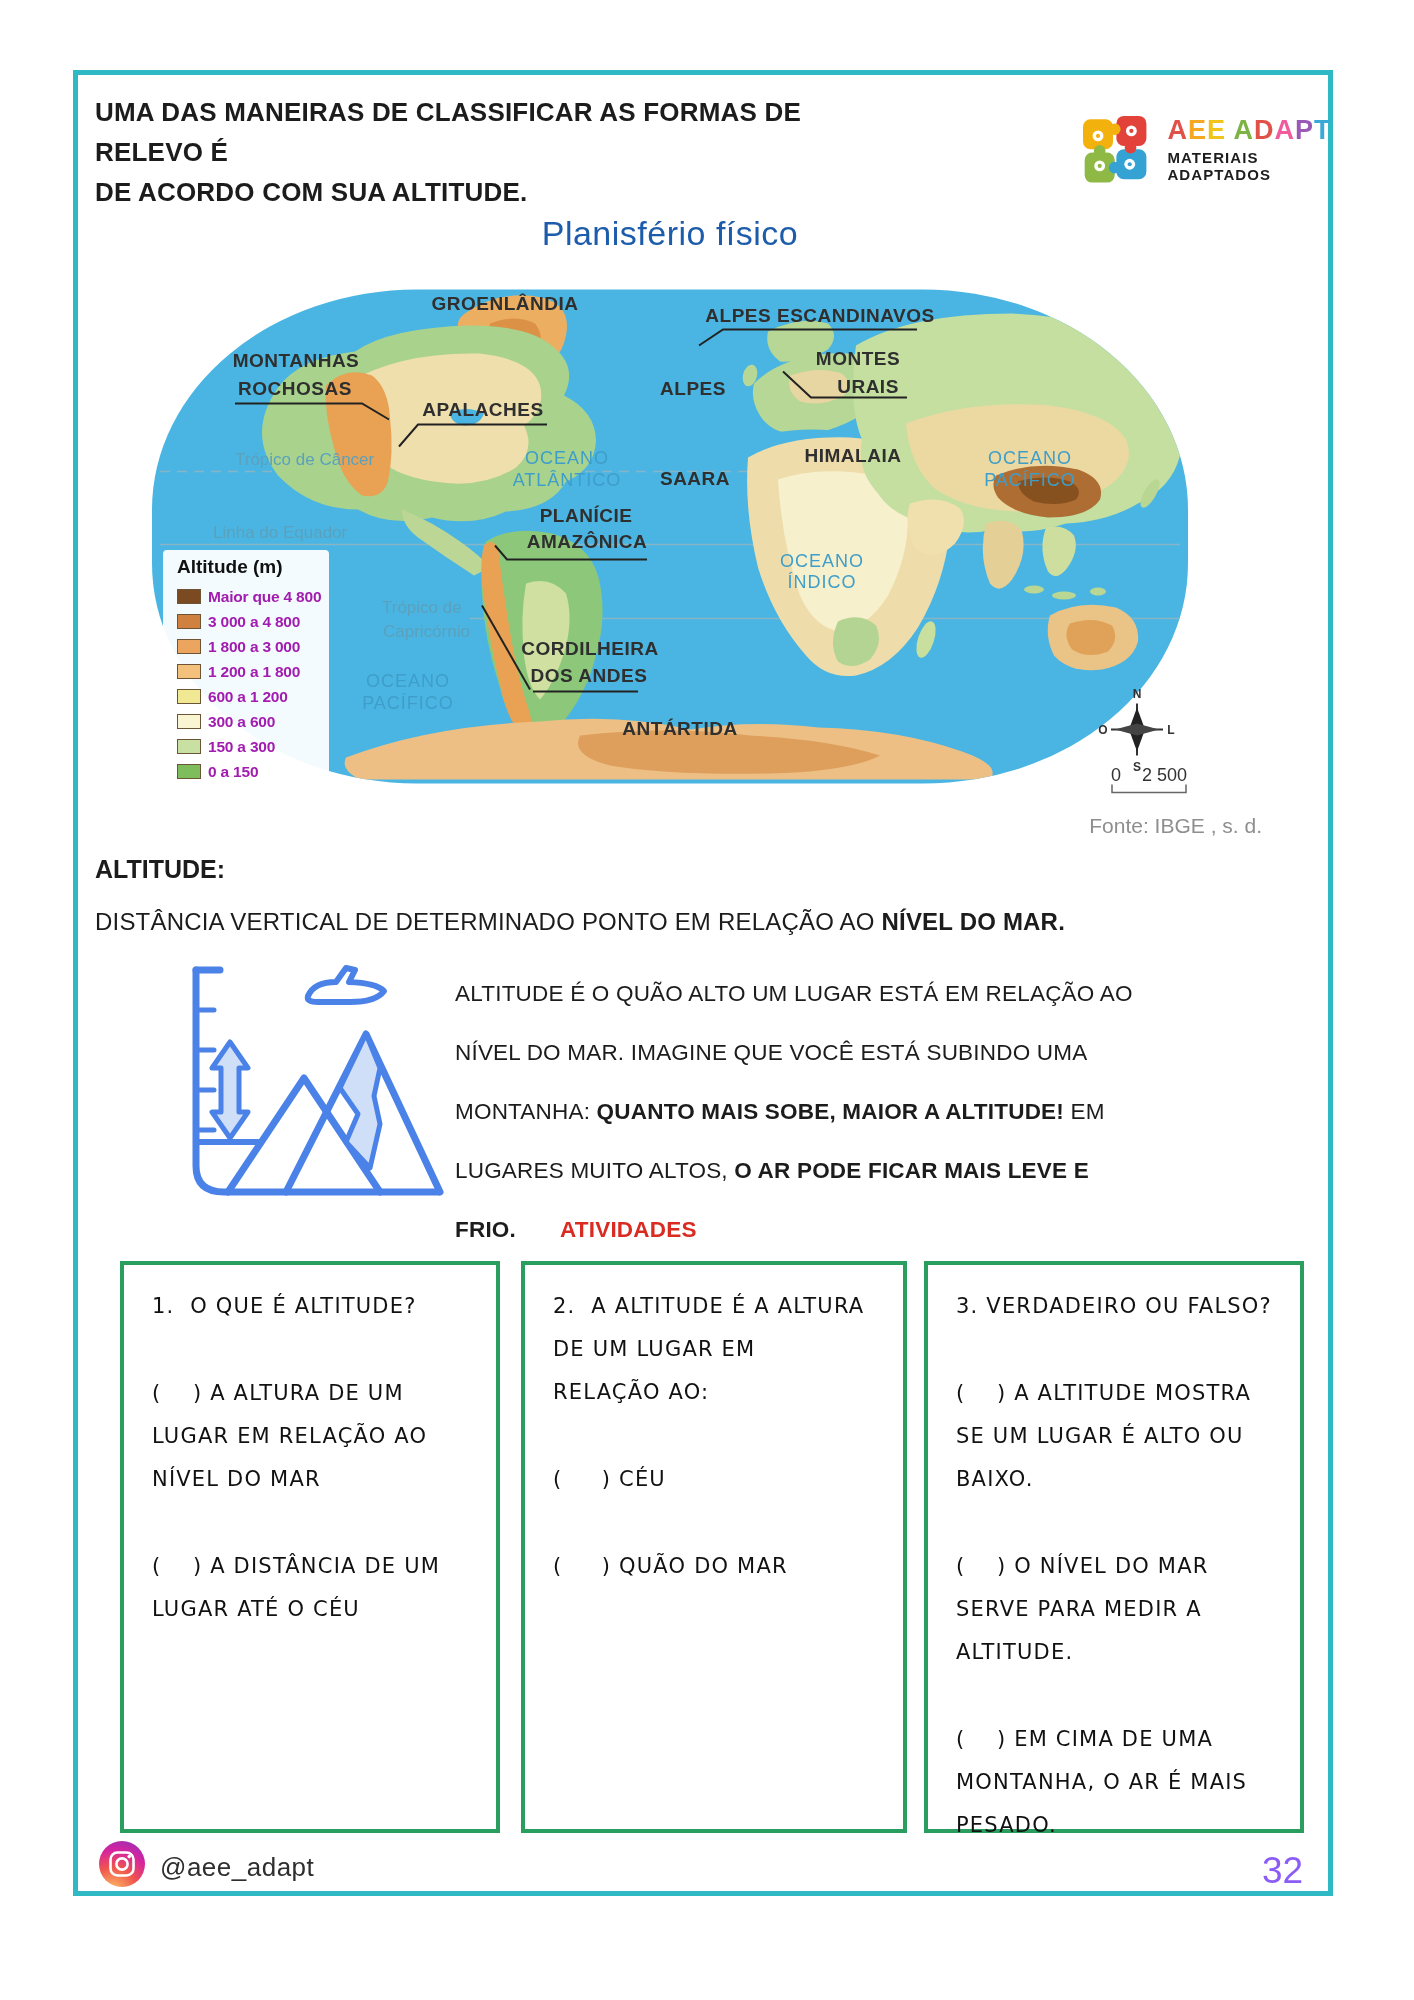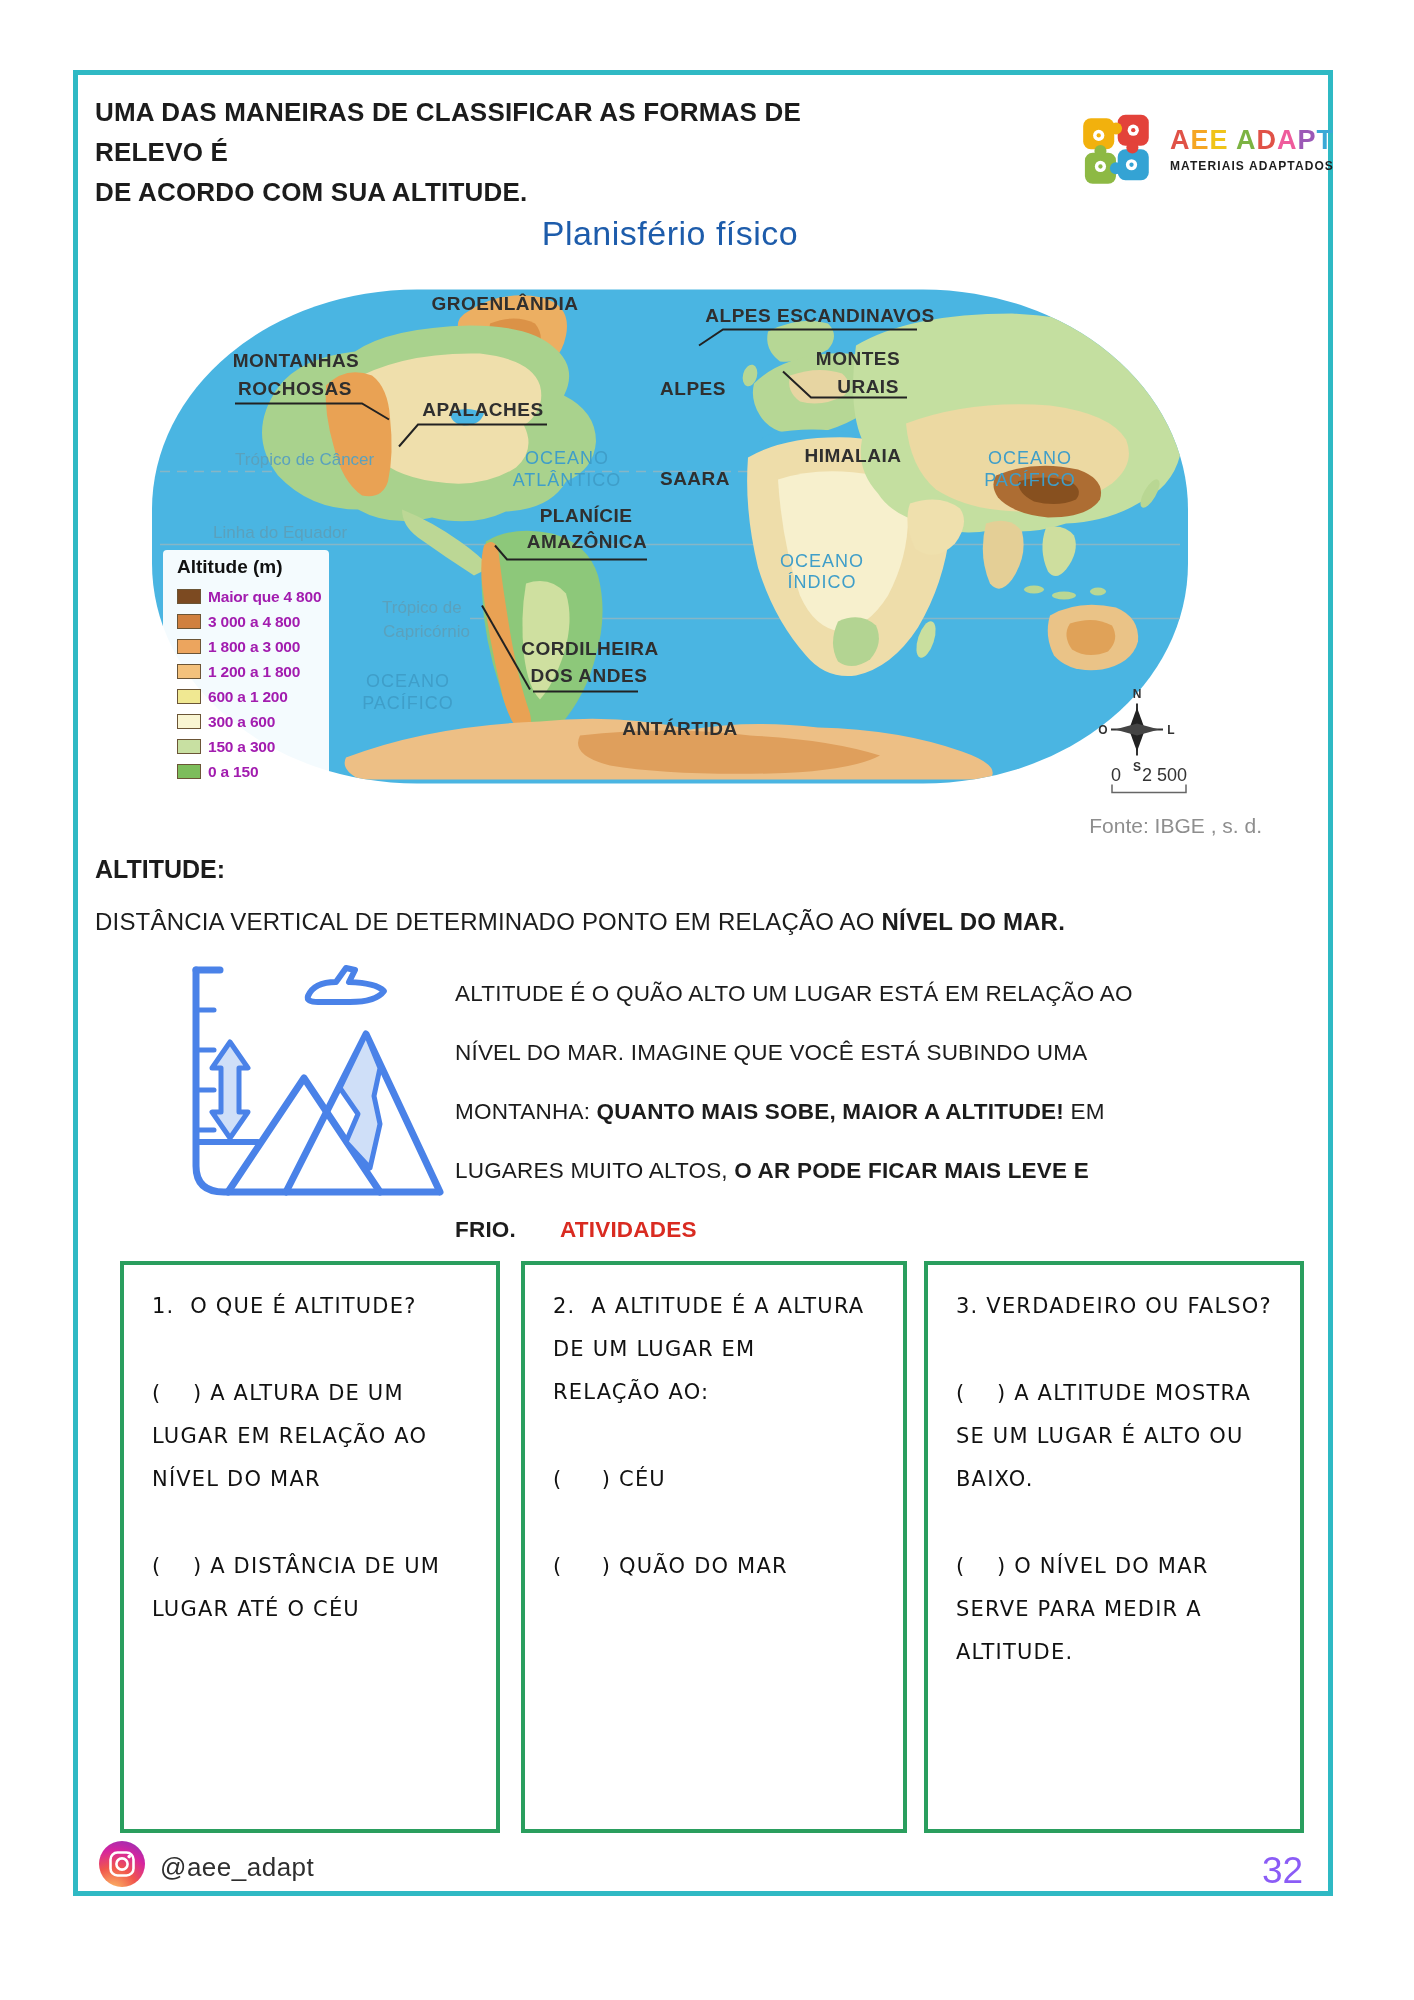--- a/index.html
+++ b/index.html
@@ -9,21 +9,21 @@
   .page{position:relative;width:1414px;height:2000px;background:#fff;overflow:hidden;
         font-family:"Liberation Sans",sans-serif;color:var(--ink);}
   .frame{position:absolute;left:73px;top:70px;width:1260px;height:1826px;
          border:5px solid var(--teal);background:#fff;box-sizing:border-box;}
 
   
   .header-text{position:absolute;left:95px;top:92px;width:760px;
                font-size:26px;font-weight:700;line-height:40px;letter-spacing:.2px;}
   .logo{position:absolute;left:1078px;top:96px;width:256px;height:108px;display:flex;align-items:center;gap:16px;}
   .logo-word{font-weight:700;font-size:27px;letter-spacing:1px;line-height:27px;white-space:pre;}
-  .logo-sub{font-weight:700;font-size:12px;letter-spacing:1.1px;color:#1d1d1d;margin-top:5px;}
+  .logo-sub{font-weight:700;font-size:15px;letter-spacing:1.1px;color:#1d1d1d;margin-top:5px;}
 
   
   .map-title{position:absolute;left:150px;top:214px;width:1040px;text-align:center;
              font-size:34px;font-weight:400;color:var(--blue);letter-spacing:.5px;}
   .map-wrap{position:absolute;left:150px;top:282px;width:1040px;height:518px;}
   .map-svg{position:absolute;left:0;top:0;}
   .mlabel{font:700 19px "Liberation Sans",sans-serif;fill:#2f2f2f;letter-spacing:.5px;}
   .olabel{font:400 18px "Liberation Sans",sans-serif;fill:#3f9ec9;letter-spacing:1px;}
   .tlabel{font:400 17px "Liberation Sans",sans-serif;fill:#5aa1bd;}
   .leader{stroke:#222;stroke-width:2;fill:none;}
@@ -323,20 +323,23 @@
     </div>
       <div class="activity-box">
       <p class="box-title">3. VERDADEIRO OU FALSO?</p>
       <div class="box-body">
           <p class="box-option">(    ) A ALTITUDE MOSTRA
 SE UM LUGAR É ALTO OU
 BAIXO.</p>
           <p class="box-option">(    ) O NÍVEL DO MAR
 SERVE PARA MEDIR A
 ALTITUDE.</p>
+          <p class="box-option">(    ) EM CIMA DE UMA
+MONTANHA, O AR É MAIS
+PESADO.</p>
         </div>
     </div>
     </div>
 
   <div class="ig-icon">
     <svg width="48" height="48" viewBox="0 0 48 48">
       <defs>
         <radialGradient id="igGrad" cx="30%" cy="110%" r="150%">
           <stop offset="0%" stop-color="#fdc468"></stop>
           <stop offset="35%" stop-color="#f0564c"></stop>

